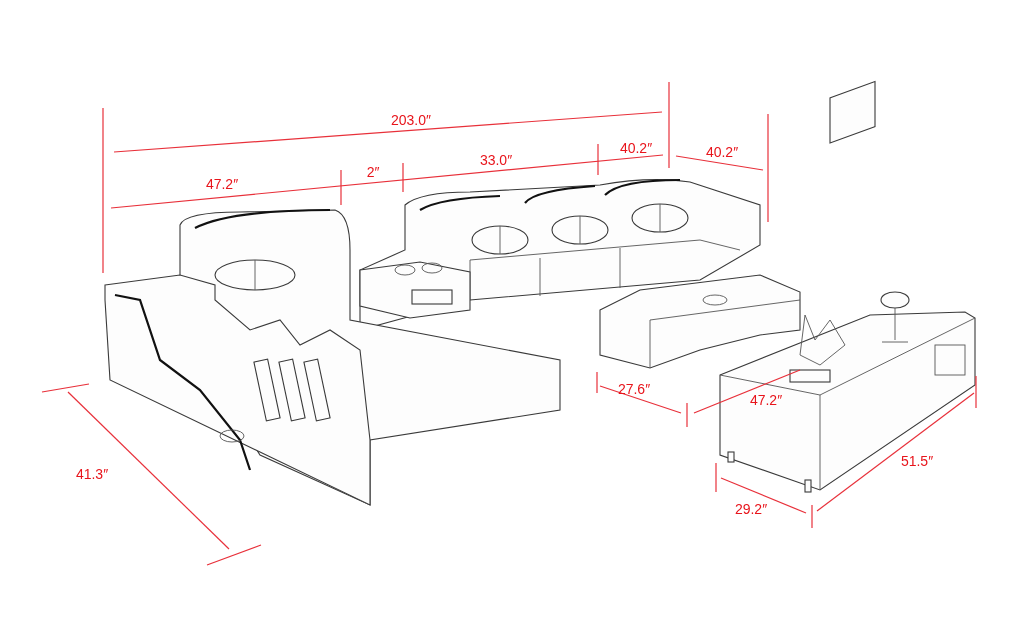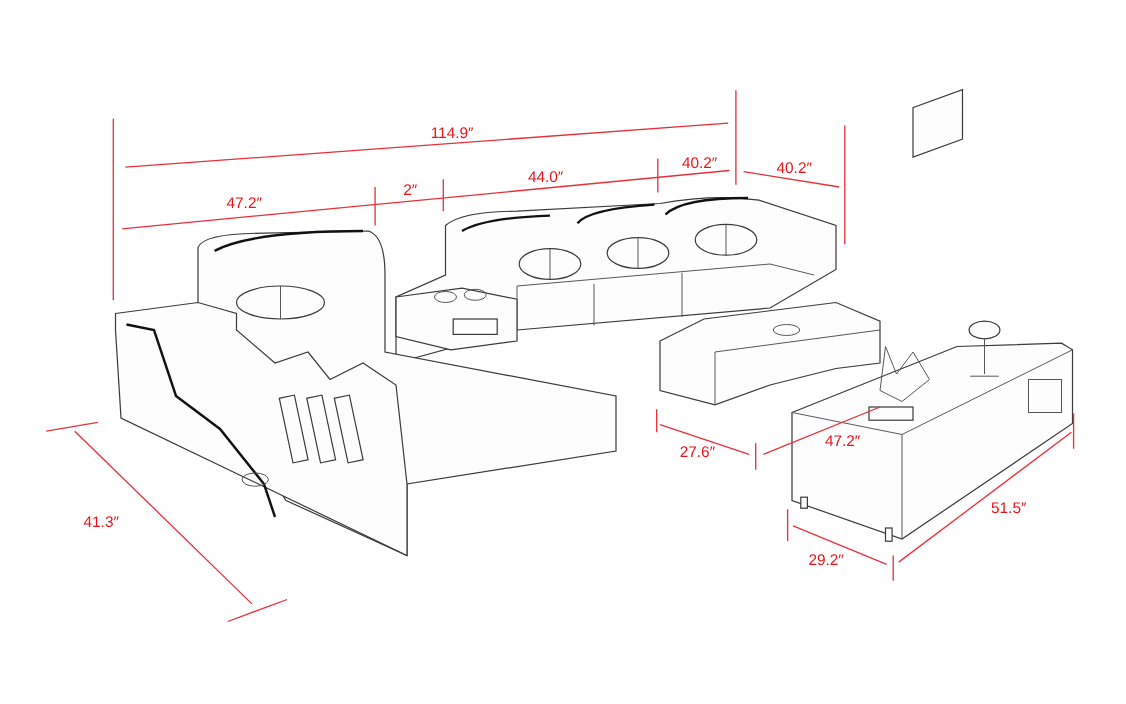--- a/index.html
+++ b/index.html
@@ -86,23 +86,23 @@
     <line class="dim" x1="687" y1="403" x2="687" y2="427"></line>
     <line class="dim" x1="694" y1="413" x2="800" y2="370"></line>
     <line class="dim" x1="716" y1="463" x2="716" y2="492"></line>
     <line class="dim" x1="721" y1="478" x2="806" y2="513"></line>
     <line class="dim" x1="812" y1="505" x2="812" y2="528"></line>
     <line class="dim" x1="817" y1="511" x2="974" y2="393"></line>
     <line class="dim" x1="976" y1="376" x2="976" y2="408"></line>
   </g>
 </svg>
 
-<div class="lbl" style="left:411px;top:120px">114.9″</div>
+<div class="lbl" style="left:411px;top:120px">203.0″</div>
 <div class="lbl" style="left:222px;top:184px">47.2″</div>
 <div class="lbl" style="left:373px;top:172px">2″</div>
-<div class="lbl" style="left:496px;top:160px">44.0″</div>
+<div class="lbl" style="left:496px;top:160px">33.0″</div>
 <div class="lbl" style="left:636px;top:148px">40.2″</div>
 <div class="lbl" style="left:722px;top:152px">40.2″</div>
 <div class="lbl" style="left:92px;top:474px">41.3″</div>
-<div class="lbl" style="left:634px;top:410px">27.6″</div>
+<div class="lbl" style="left:634px;top:389px">27.6″</div>
 <div class="lbl" style="left:766px;top:400px">47.2″</div>
 <div class="lbl" style="left:917px;top:461px">51.5″</div>
 <div class="lbl" style="left:751px;top:509px">29.2″</div>
 
 </body></html>

